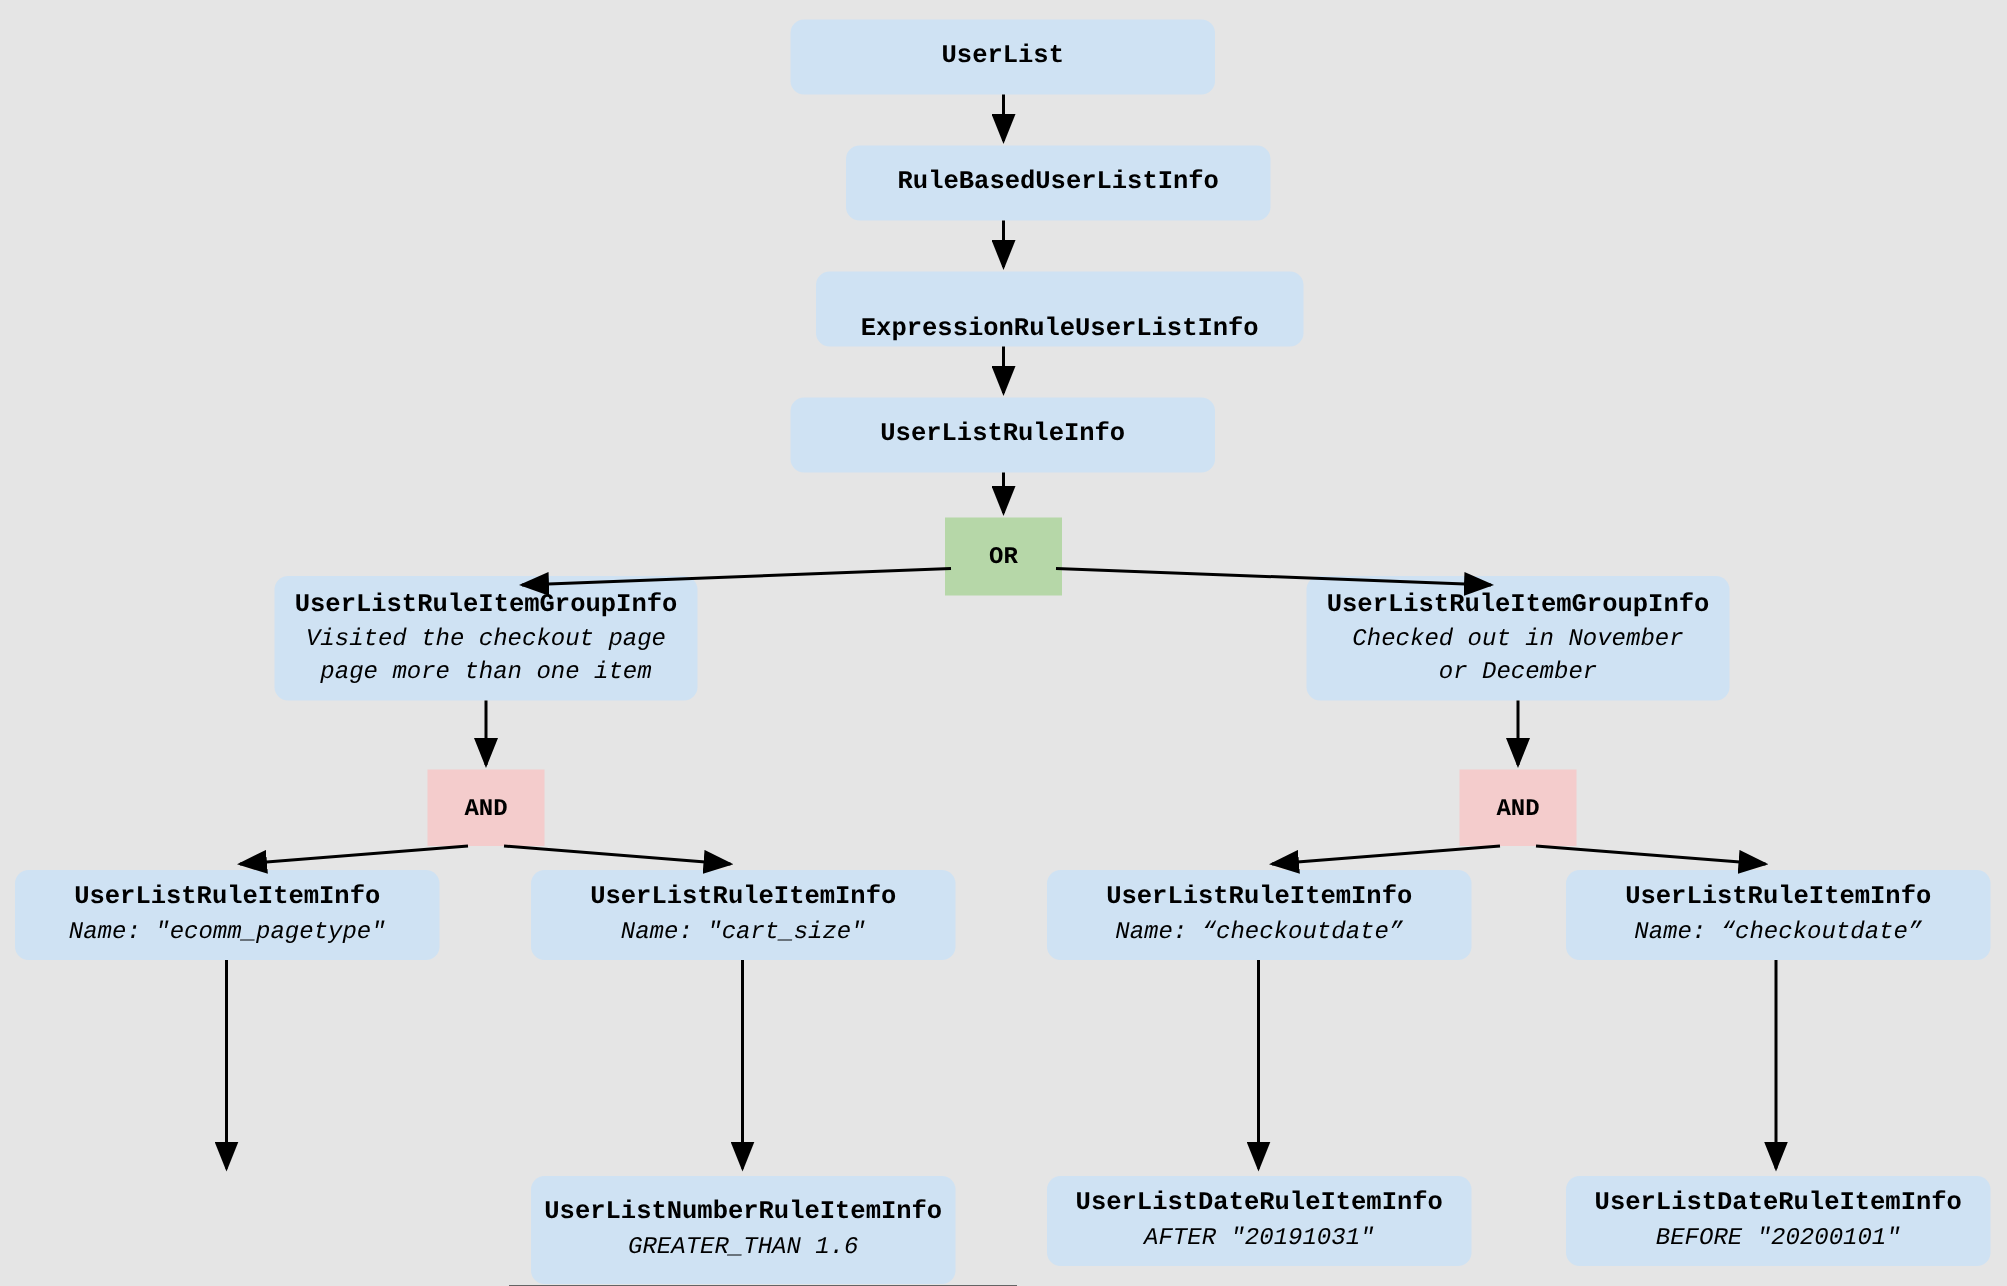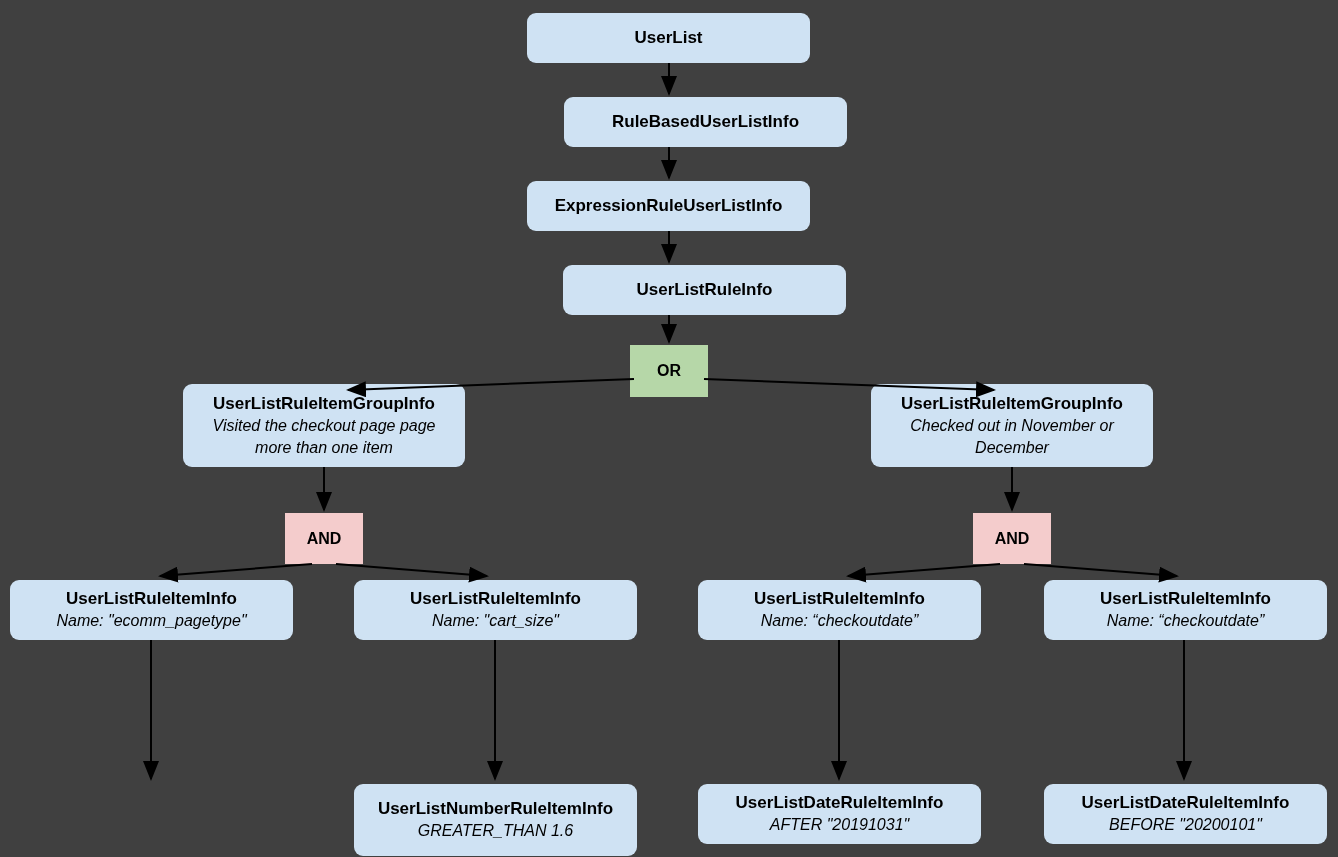--- a/index.html
+++ b/index.html
@@ -1,39 +1,39 @@
 <!DOCTYPE html>
 <html><head>
 <meta charset="utf-8">
 <style>
   html,body{margin:0;padding:0;background:#000;}
   .canvas{
-    position:relative;width:1338px;height:857px;background:#404040;overflow:hidden;
-    font-family:Liberation Sans, sans-serif;color:#000;
+    position:relative;width:1338px;height:857px;background:#e5e5e5;overflow:hidden;
+    font-family:Liberation Mono, monospace;color:#000;
   }
   .node{
     position:absolute;display:flex;flex-direction:column;
     align-items:center;justify-content:center;text-align:center;
     box-sizing:border-box;
   }
   .class-box{background:#cfe2f3;border-radius:9px;}
   .op-box{border-radius:0;}
   .or-box{background:#b6d7a8;}
   .and-box{background:#f4cccc;}
   .title{font-weight:bold;font-size:17px;line-height:22px;white-space:nowrap;}
   .subtitle{font-style:italic;font-size:16px;line-height:22px;}
   .op-label{font-weight:bold;font-size:16px;}
   .group-box{padding:0 20px;}
   .leafpad{padding:0 8px;}
 
   
   #n-userlist   {left:527px;top:13px; width:283px;height:50px;}
   #n-rulebased  {left:527px;top:97px; width:283px;height:50px;margin-left:37px;}
-  #n-expression {left:527px;top:181px;width:283px;height:50px;}
-  #n-ruleinfo   {left:527px;top:265px;width:283px;height:50px;margin-left:36px;}
+  #n-expression {left:544px;top:181px;width:325px;height:50px;justify-content:flex-end;}
+  #n-ruleinfo   {left:527px;top:265px;width:283px;height:50px;}
   #n-or         {left:630px;top:345px;width:78px; height:52px;}
   #n-group-left {left:183px;top:384px;width:282px;height:83px;}
   #n-group-right{left:871px;top:384px;width:282px;height:83px;}
   #n-and-left   {left:285px;top:513px;width:78px; height:51px;}
   #n-and-right  {left:973px;top:513px;width:78px; height:51px;}
   #n-item1      {left:10px;  top:580px;width:283px;height:60px;}
   #n-item2      {left:354px; top:580px;width:283px;height:60px;}
   #n-item3      {left:698px; top:580px;width:283px;height:60px;}
   #n-item4      {left:1044px;top:580px;width:283px;height:60px;}
   #n-leaf1      {left:10px;  top:784px;width:283px;height:60px;}

